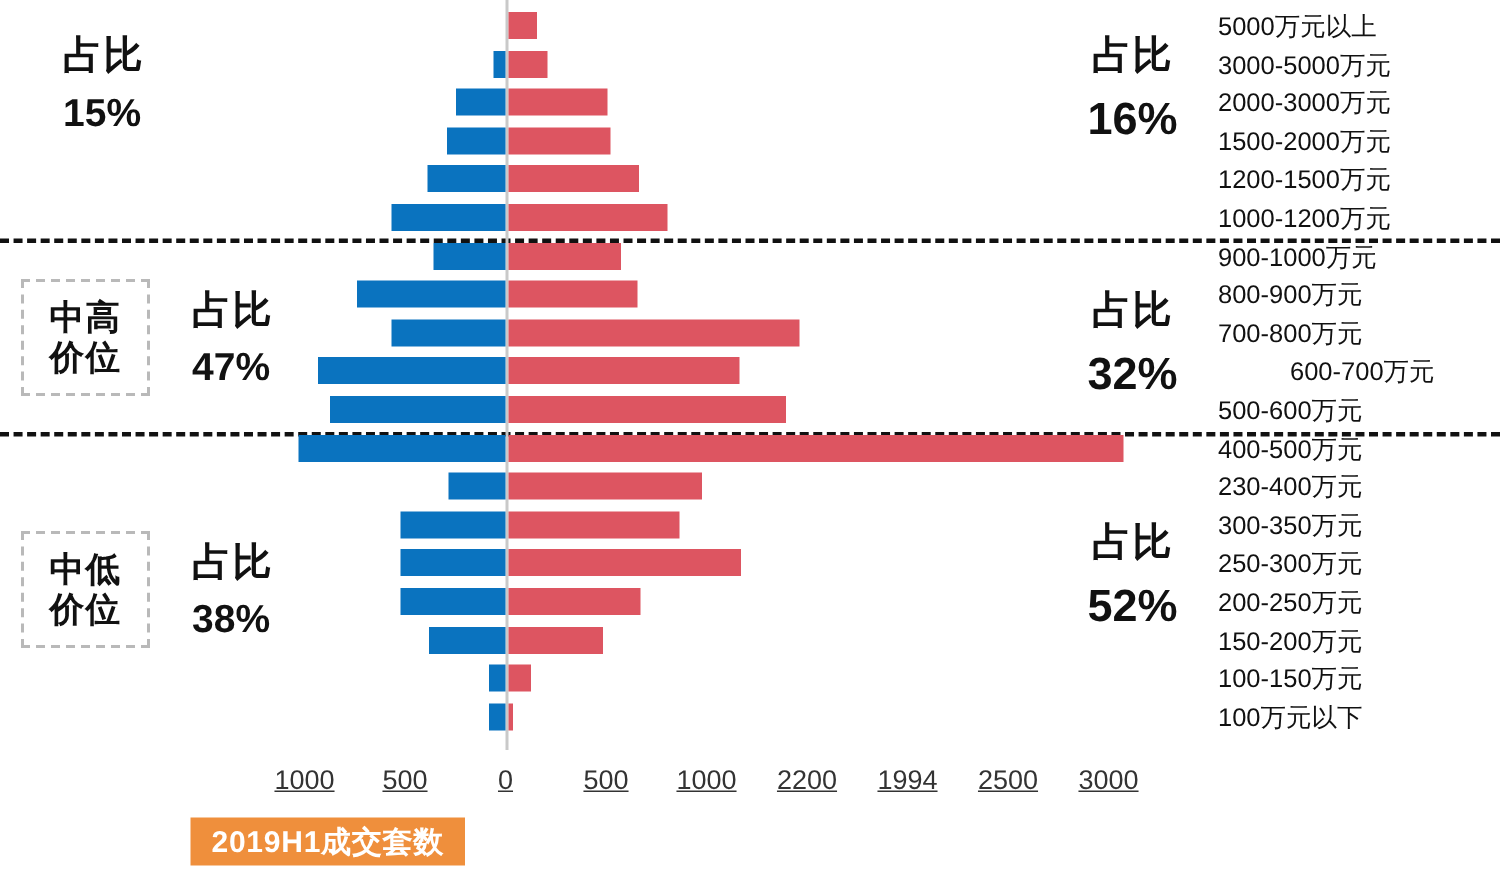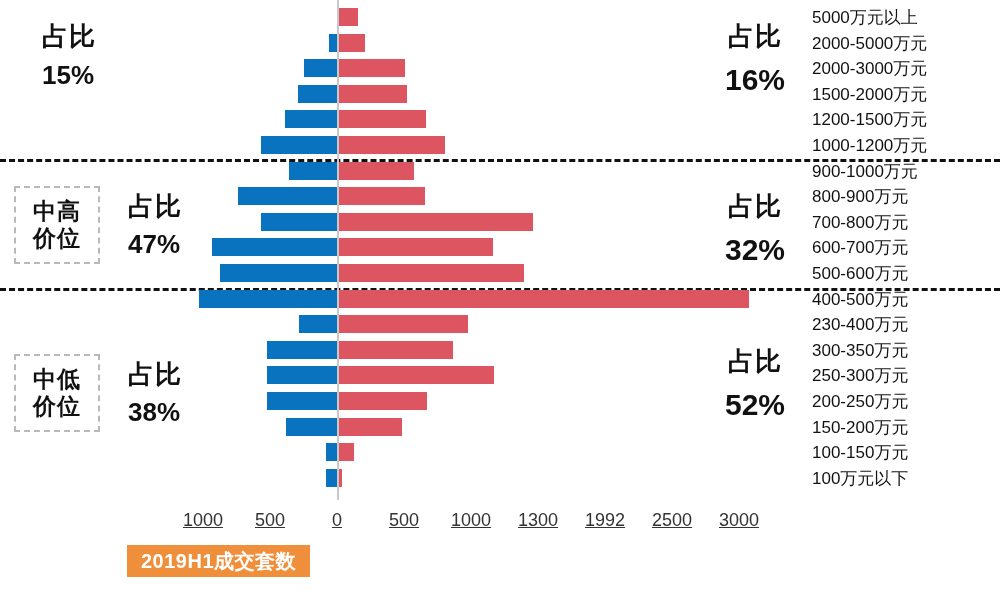--- a/index.html
+++ b/index.html
@@ -153,47 +153,47 @@
         <div class="bar right" style="left: 339px; width: 88.44px; top: 392px; height: 18px; background: rgb(221, 85, 97);"></div>
         <div class="bar left" style="left: 286.08px; width: 50.92px; top: 417.6px; height: 18px; background: rgb(10, 115, 191);"></div>
         <div class="bar right" style="left: 339px; width: 62.98px; top: 417.6px; height: 18px; background: rgb(221, 85, 97);"></div>
         <div class="bar left" style="left: 326.28px; width: 10.72px; top: 443.2px; height: 18px; background: rgb(10, 115, 191);"></div>
         <div class="bar right" style="left: 339px; width: 14.74px; top: 443.2px; height: 18px; background: rgb(221, 85, 97);"></div>
         <div class="bar left" style="left: 326.28px; width: 10.72px; top: 468.8px; height: 18px; background: rgb(10, 115, 191);"></div>
         <div class="bar right" style="left: 339px; width: 2.68px; top: 468.8px; height: 18px; background: rgb(221, 85, 97);"></div>
       </div>
     <div id="catlabels">
         <div class="catlab" style="top: 9px;">5000万元以上</div>
-        <div class="catlab" style="top: 34.6px;">2000-5000万元</div>
+        <div class="catlab" style="top: 34.6px;">3000-5000万元</div>
         <div class="catlab" style="top: 60.2px;">2000-3000万元</div>
         <div class="catlab" style="top: 85.8px;">1500-2000万元</div>
         <div class="catlab" style="top: 111.4px;">1200-1500万元</div>
         <div class="catlab" style="top: 137px;">1000-1200万元</div>
         <div class="catlab" style="top: 162.6px;">900-1000万元</div>
         <div class="catlab" style="top: 188.2px;">800-900万元</div>
         <div class="catlab" style="top: 213.8px;">700-800万元</div>
-        <div class="catlab" style="top: 239.4px;">600-700万元</div>
+        <div class="catlab" style="top: 239.4px; margin-left: 48px;">600-700万元</div>
         <div class="catlab" style="top: 265px;">500-600万元</div>
         <div class="catlab" style="top: 290.6px;">400-500万元</div>
         <div class="catlab" style="top: 316.2px;">230-400万元</div>
         <div class="catlab" style="top: 341.8px;">300-350万元</div>
         <div class="catlab" style="top: 367.4px;">250-300万元</div>
         <div class="catlab" style="top: 393px;">200-250万元</div>
         <div class="catlab" style="top: 418.6px;">150-200万元</div>
         <div class="catlab" style="top: 444.2px;">100-150万元</div>
         <div class="catlab" style="top: 469.8px;">100万元以下</div>
       </div>
     <div id="xaxis">
         <div class="tick" style="left: 203px; top: 510px;">1000</div>
         <div class="tick" style="left: 270px; top: 510px;">500</div>
         <div class="tick" style="left: 337px; top: 510px;">0</div>
         <div class="tick" style="left: 404px; top: 510px;">500</div>
         <div class="tick" style="left: 471px; top: 510px;">1000</div>
-        <div class="tick" style="left: 538px; top: 510px;">1300</div>
-        <div class="tick" style="left: 605px; top: 510px;">1992</div>
+        <div class="tick" style="left: 538px; top: 510px;">2200</div>
+        <div class="tick" style="left: 605px; top: 510px;">1994</div>
         <div class="tick" style="left: 672px; top: 510px;">2500</div>
         <div class="tick" style="left: 739px; top: 510px;">3000</div>
       </div>
   </div>
 
   <div id="legend">
     <div class="lg b">2019H1成交套数</div>
   </div>
 
 </div>

